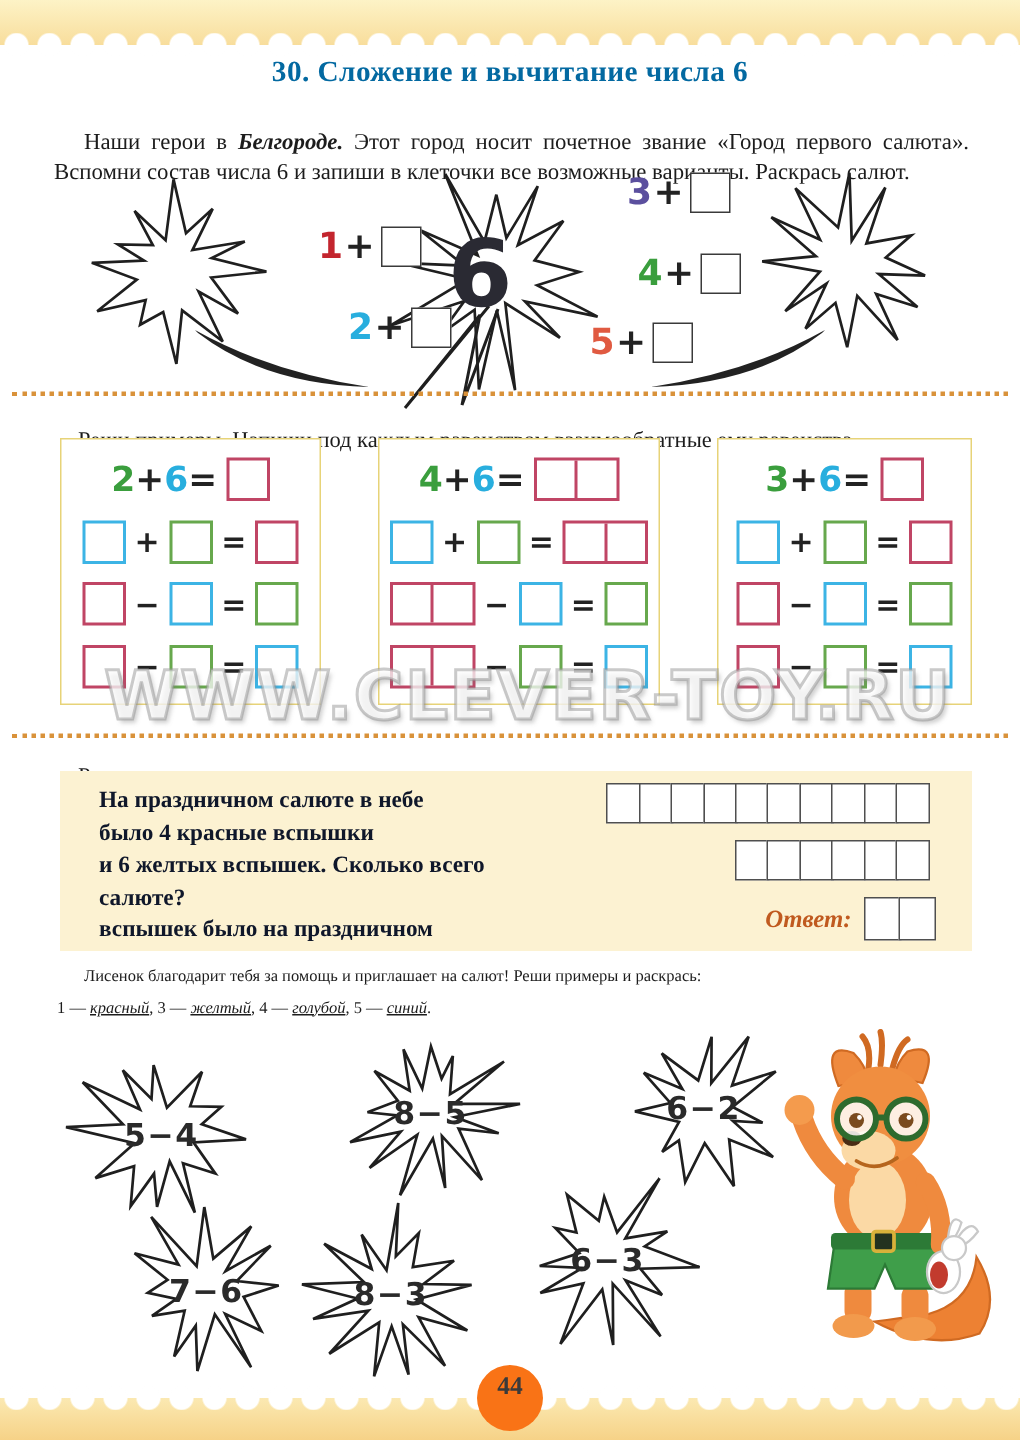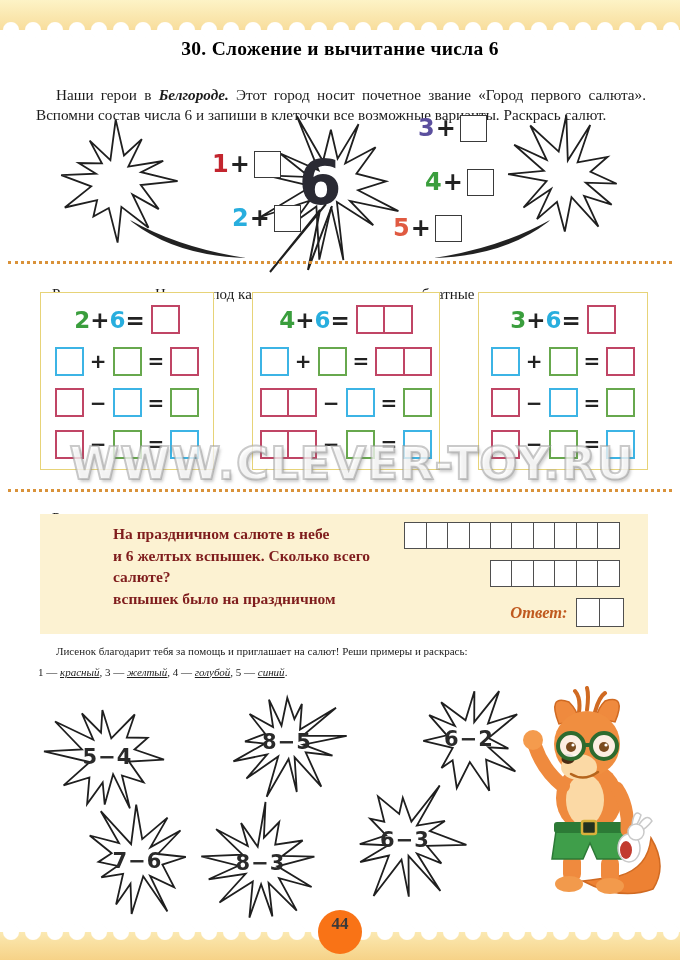--- a/index.html
+++ b/index.html
@@ -16,21 +16,21 @@
     background:linear-gradient(#fbe9b2,#f6d287);}
   .band-bottom::before{content:"";position:absolute;left:0;right:0;top:-8px;height:16px;
     background-image:radial-gradient(circle 8px at 11px 8px,#fff 7.4px,rgba(255,255,255,0) 8.6px);
     background-size:22px 16px;background-repeat:repeat-x;}
   .page-num-wrap{position:absolute;bottom:6px;left:50%;transform:translateX(-50%);
     width:44px;height:44px;border-radius:50%;background:#f97316;text-align:center;}
   .page-num{font:bold 17px "Liberation Serif",serif;color:#3a3a3a;display:block;margin-top:4px;}
 
   
   .title{position:absolute;top:38px;left:0;width:100%;text-align:center;
-    font:bold 19.5px "Liberation Serif",serif;color:#000000;letter-spacing:.3px;}
+    font:bold 19.5px "Liberation Serif",serif;color:#0369a1;letter-spacing:.3px;}
   .intro{position:absolute;top:70px;left:36px;width:610px;font-size:15.2px;line-height:20px;
     text-align:justify;text-indent:20px;}
   .intro b i{}
 
   
   .fireworks{position:absolute;top:106px;left:0;width:680px;height:160px;}
   .burst-svg{position:absolute;overflow:visible;}
   .comp-eq{position:absolute;display:flex;align-items:center;
     font:bold 24px "DejaVu Sans",sans-serif;color:#222;}
   .comp-eq .plus{color:#222;margin:0 1px;}
@@ -65,21 +65,21 @@
 
   
   .watermark{position:absolute;top:437px;left:12px;width:100%;text-align:center;white-space:nowrap;
     font:800 45px "DejaVu Sans",sans-serif;letter-spacing:1px;
     color:rgba(255,255,255,.72);-webkit-text-stroke:2px rgba(150,150,150,.5);
     text-shadow:2px 3px 3px rgba(120,120,120,.35);z-index:30;pointer-events:none;}
 
   
   .task-box{position:absolute;top:514px;left:40px;width:608px;height:120px;background:#fcf2d2;}
   .task-text{position:absolute;left:26px;top:9px;font:bold 15.5px "Liberation Serif",serif;
-    color:#7f1d1d;line-height:21.5px;margin-left:47px;}
+    color:#0f172a;line-height:21.5px;}
   .cells{display:flex;}
   .cell{width:21px;height:25px;border:1.6px solid #4f4f4f;background:#fff;margin-left:-1.6px;}
   .cell:first-child{margin-left:0;}
   .work1{position:absolute;top:8px;right:28px;}
   .work2{position:absolute;top:46px;right:28px;}
   .answer{position:absolute;bottom:7px;right:24px;display:flex;align-items:center;gap:8px;}
   .answer-label{font:bold italic 16.5px "Liberation Serif",serif;color:#c05a1f;}
   .answer .cell{width:23px;height:27px;}
 
   
@@ -258,20 +258,21 @@
 
   <div class="watermark">WWW.CLEVER-TOY.RU</div>
 
   <div class="divider d2"></div>
 
   <p class="instr i2">Реши задачу.</p>
 
   <div class="task-box">
     <div class="task-text">
       <div>На праздничном салюте в небе</div>
+      <div>было 4 красные вспышки</div>
       <div>и 6 желтых вспышек. Сколько всего</div>
       <div>салюте?</div>
       <div>вспышек было на праздничном</div>
     </div>
     <div class="cells work1">
         <div class="cell"></div>
         <div class="cell"></div>
         <div class="cell"></div>
         <div class="cell"></div>
         <div class="cell"></div>

